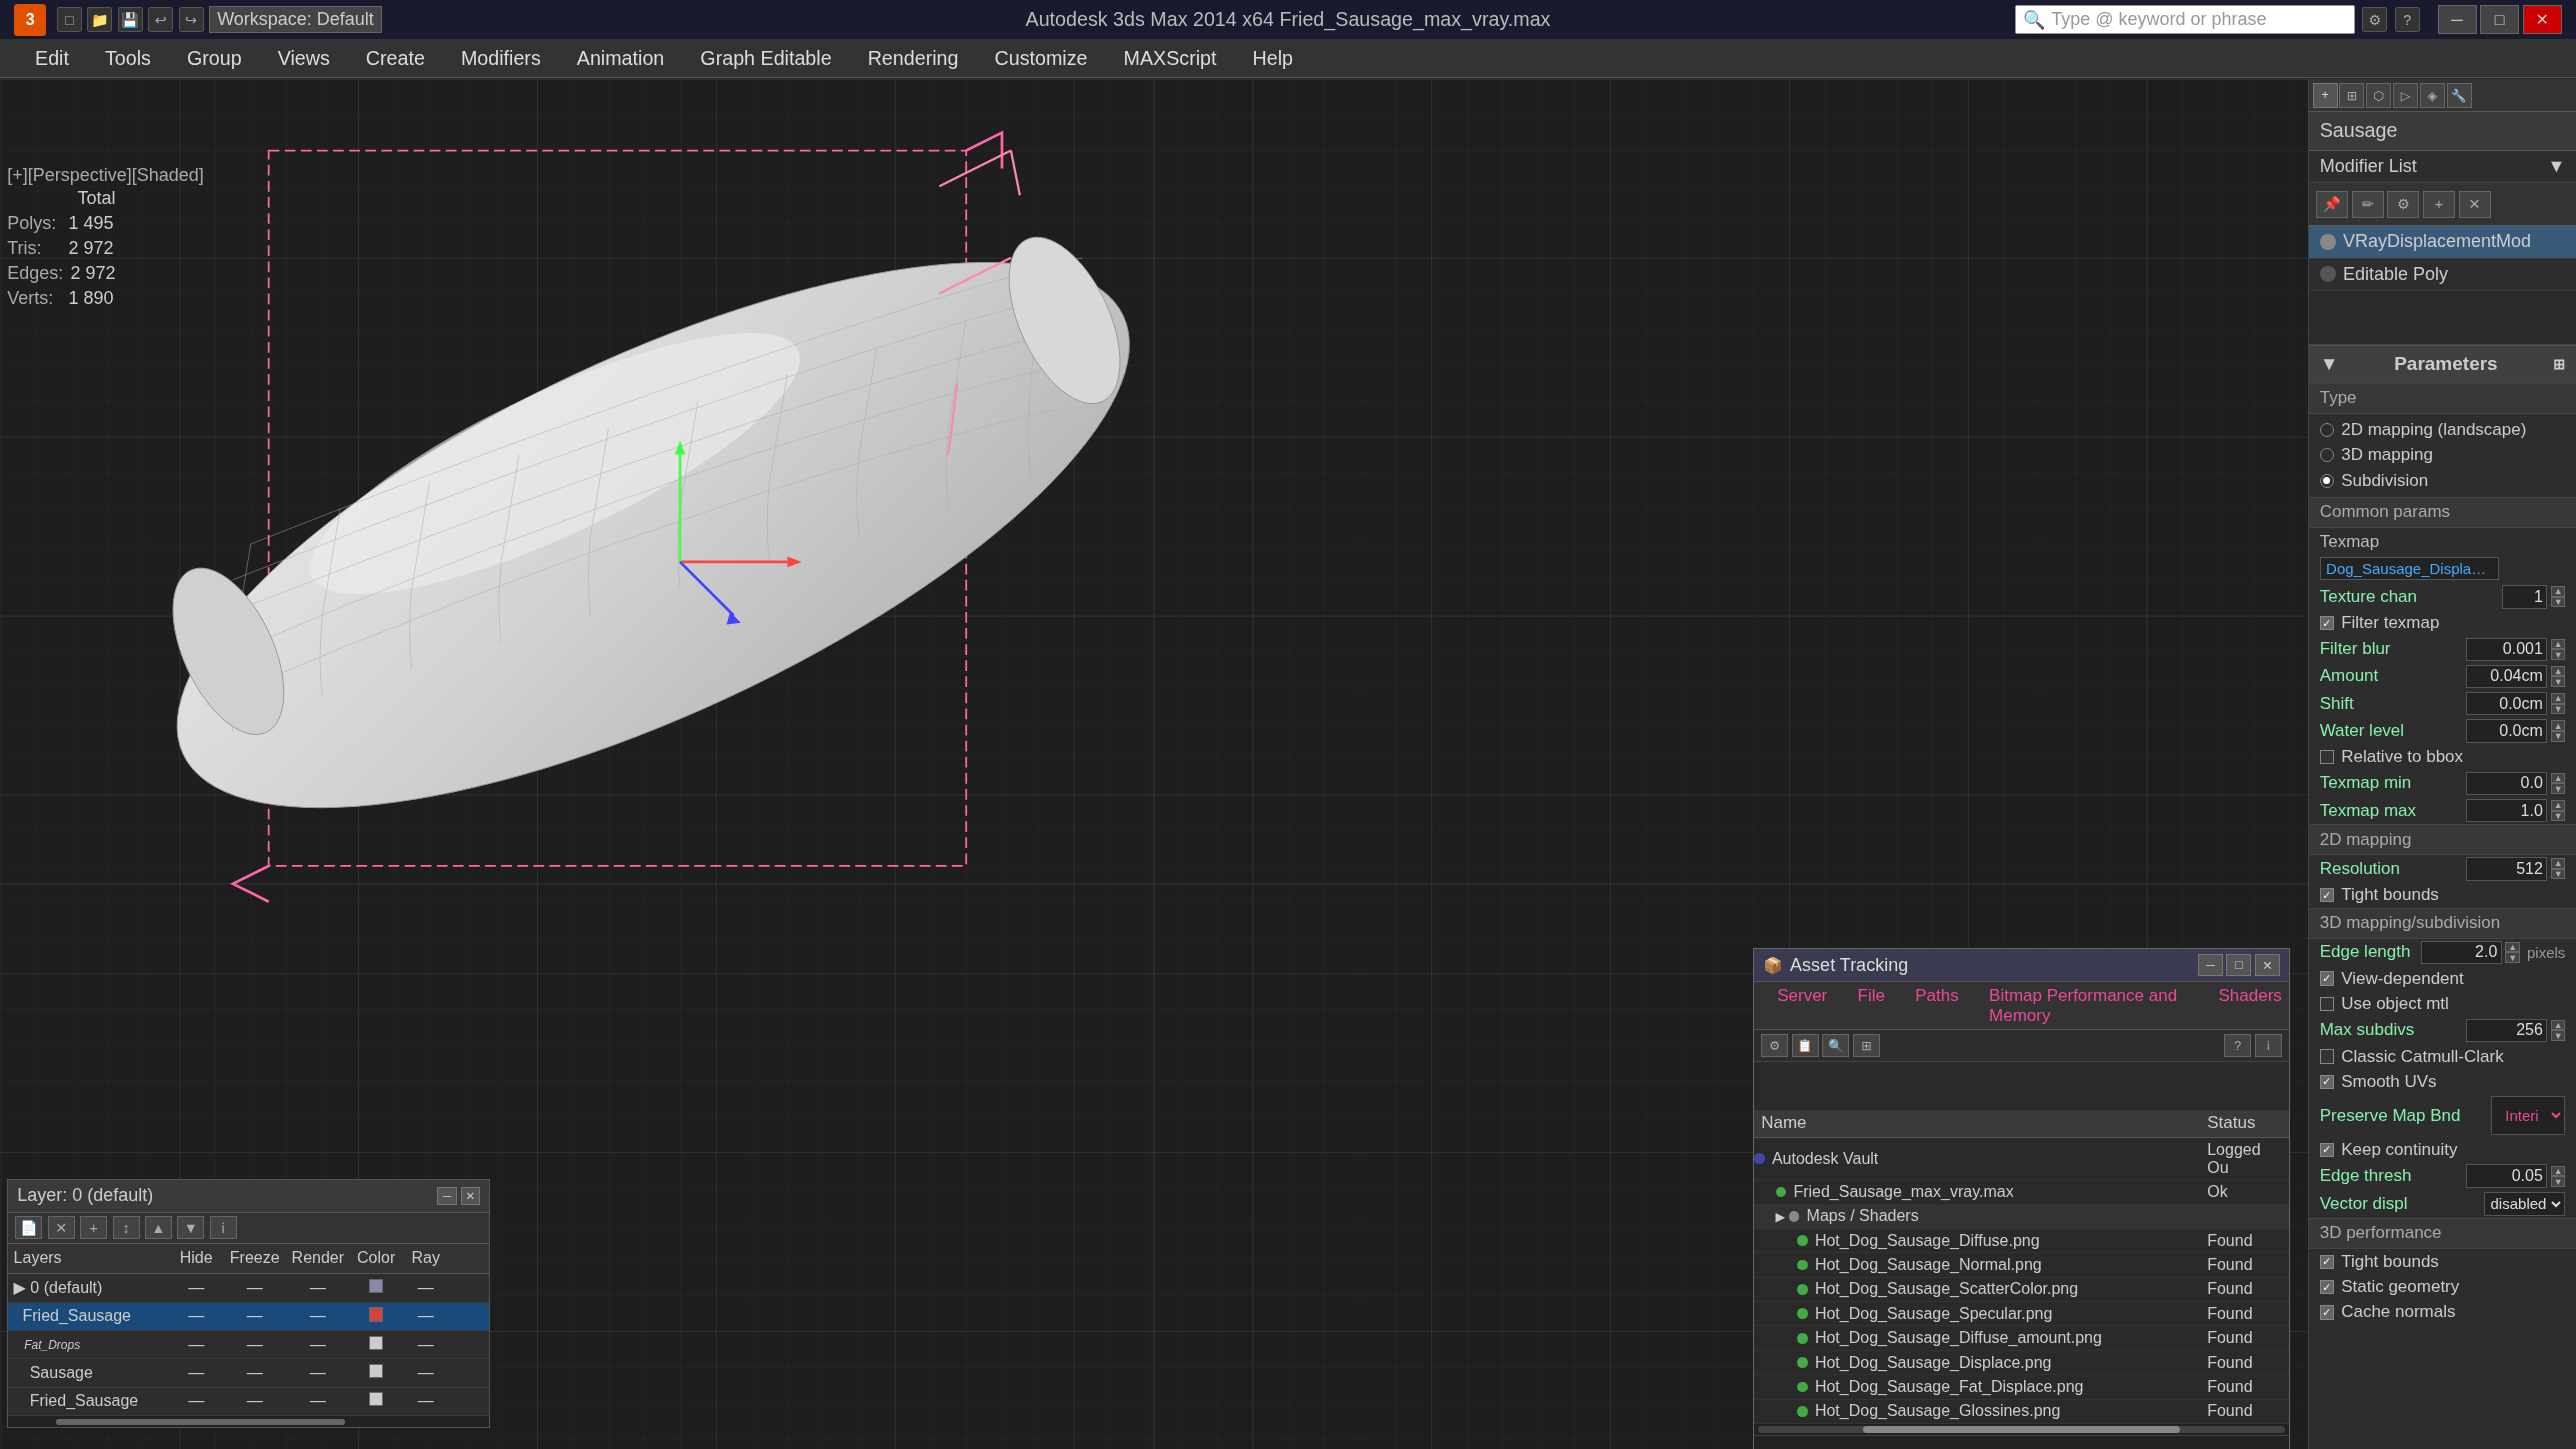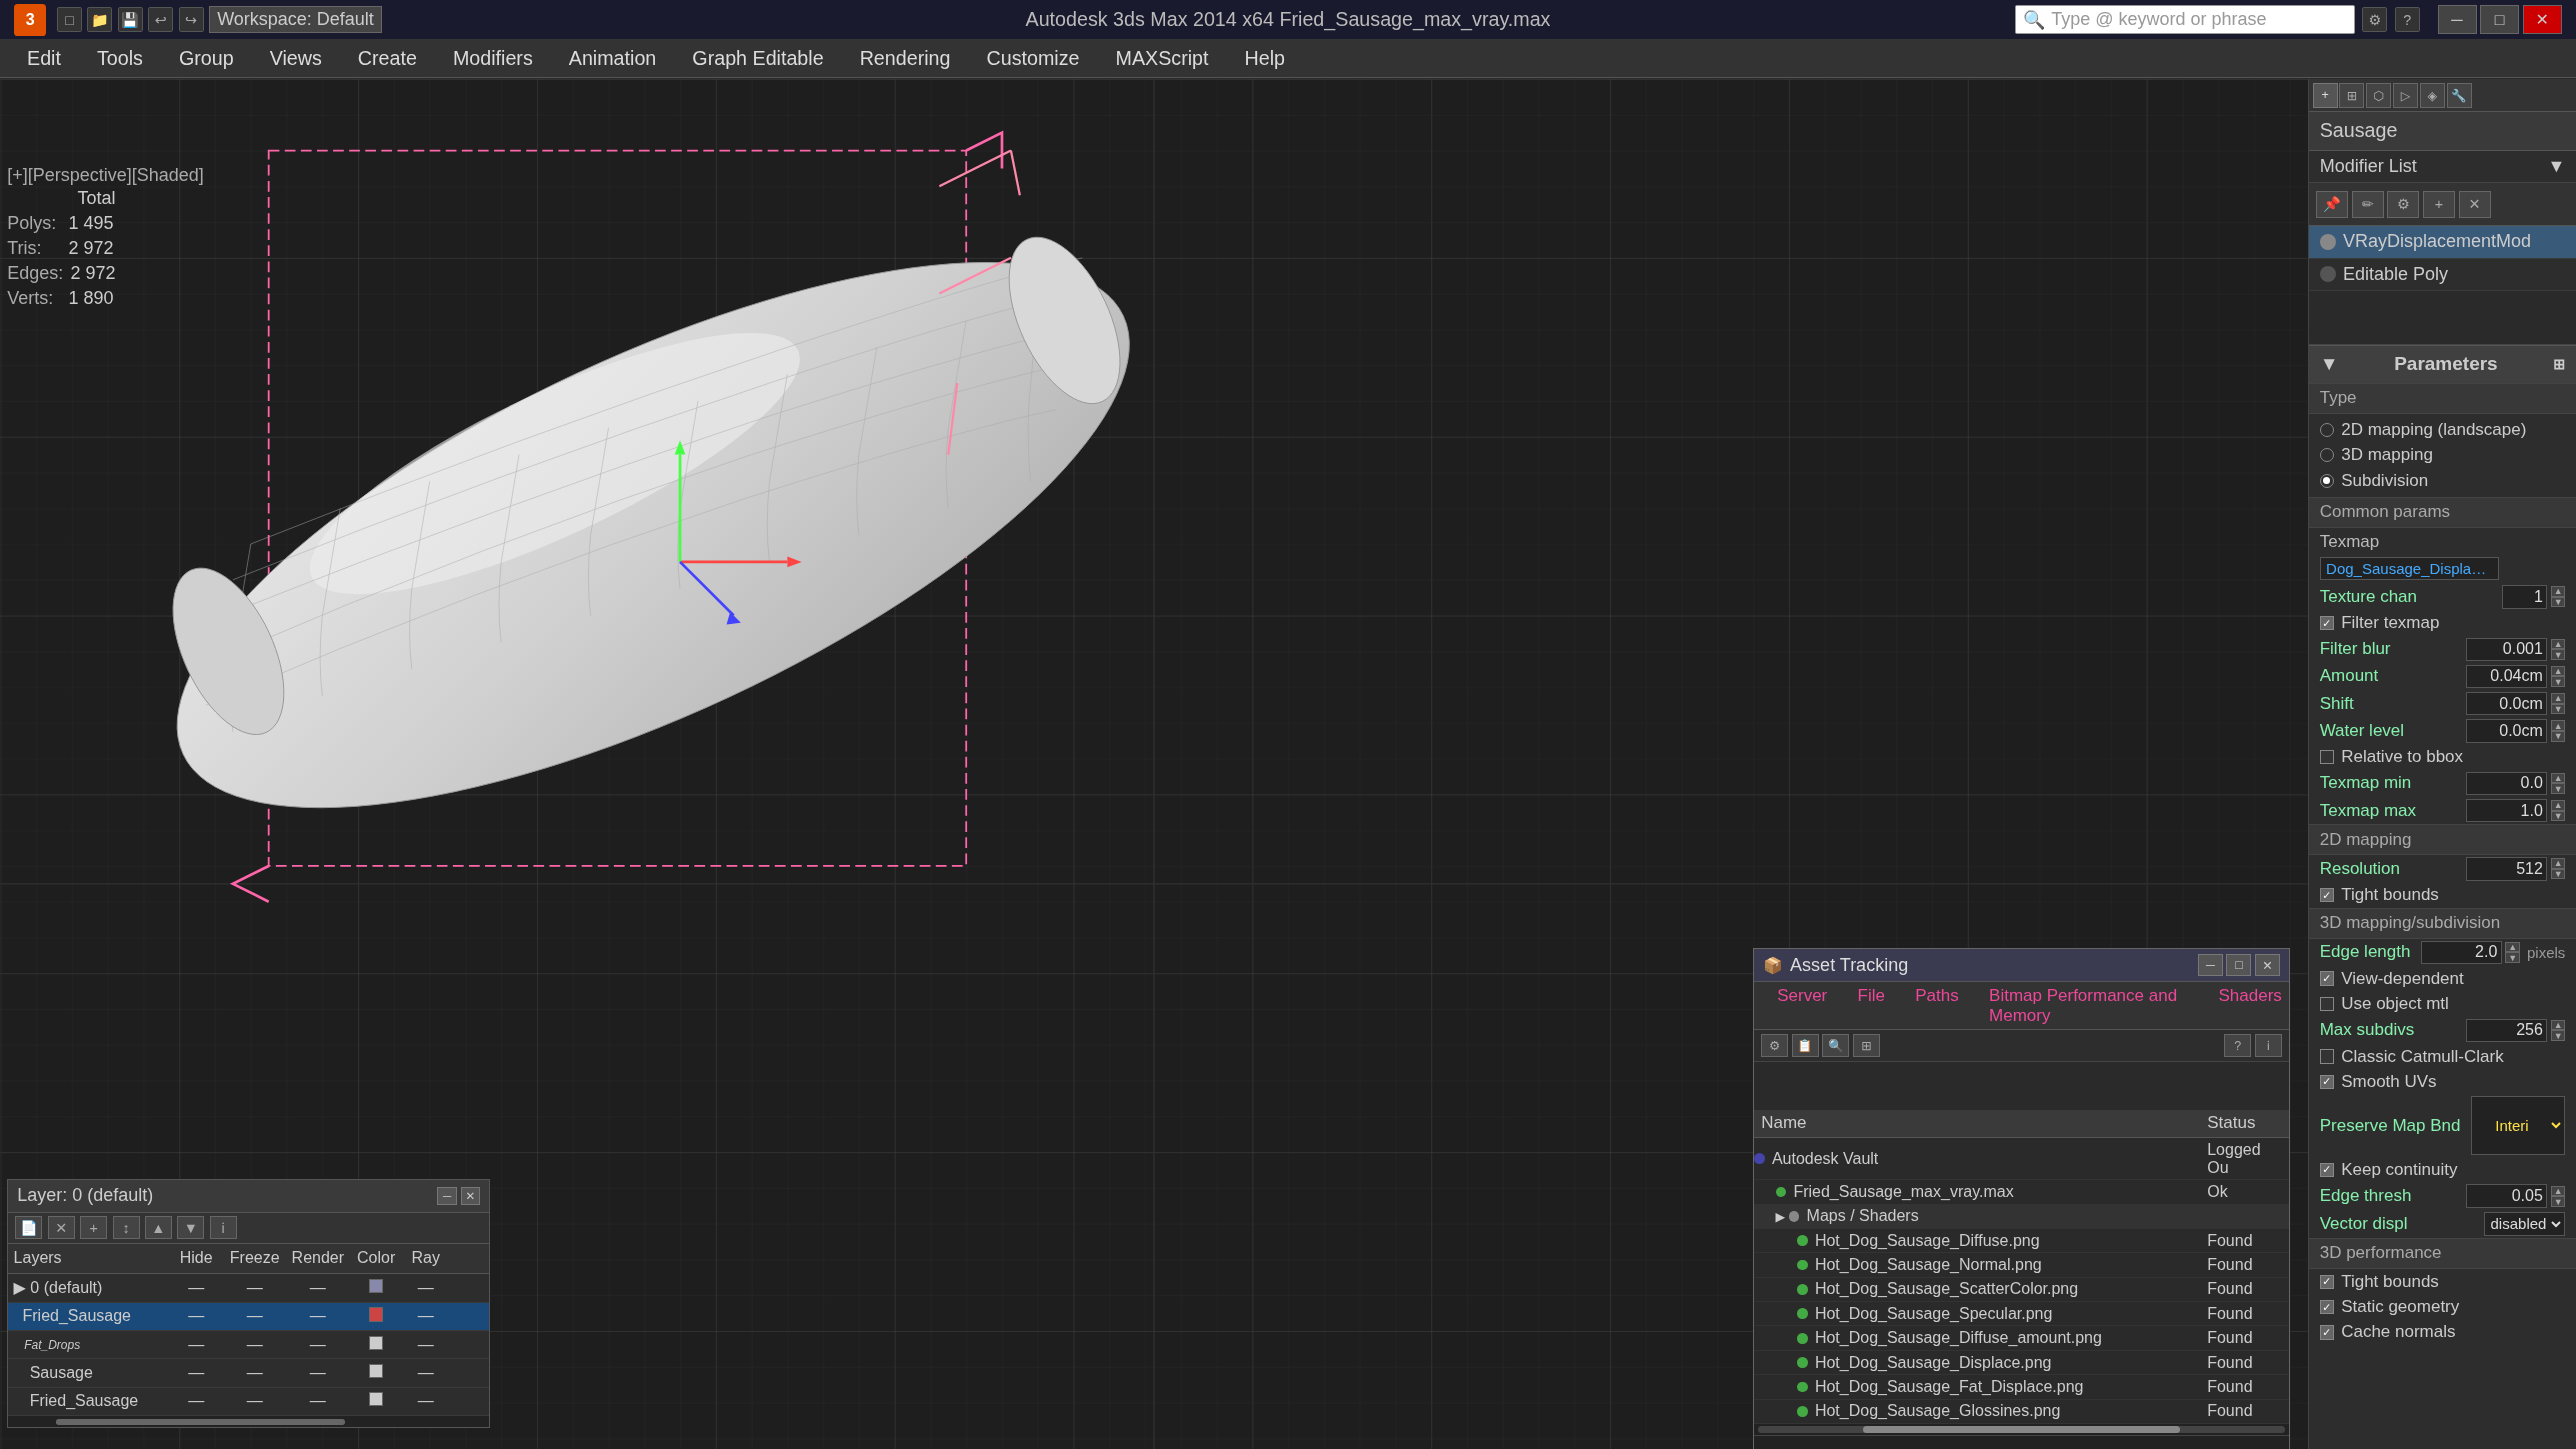--- a/index.html
+++ b/index.html
@@ -76,21 +76,21 @@
     }
     #titlebar .win-btn.close { background: #c00; }
 
     
     #menubar {
       width: 100%;
       height: 39px;
       background: #333;
       display: flex;
       align-items: center;
-      padding: 0 9px;
+      padding: 0 17px;
       border-bottom: 0.9px solid #555;
     }
     #menubar .menu-item {
       padding: 5.4px 18px;
       font-size: 19.7px;
       color: #ddd;
       cursor: pointer;
       border-radius: 1.8px;
     }
 
@@ -770,21 +770,21 @@
       <span>Classic Catmull-Clark</span>
     </div>
 
     <div class="checkbox-row">
       <div class="checkbox checked"></div>
       <span>Smooth UVs</span>
     </div>
 
     <div class="spinner-row">
       <span class="spinner-label">Preserve Map Bnd</span>
-      <select style="background:#222;border:0.9px solid #555;color:#fde047;font-size:15px;padding:19px;">
+      <select style="background:#222;border:0.9px solid #555;color:#ec4899;font-size:15px;padding:9px;">
         <option>Interi</option>
       </select>
     </div>
 
     <div class="checkbox-row">
       <div class="checkbox checked"></div>
       <span>Keep continuity</span>
     </div>
 
     <div class="spinner-row">

